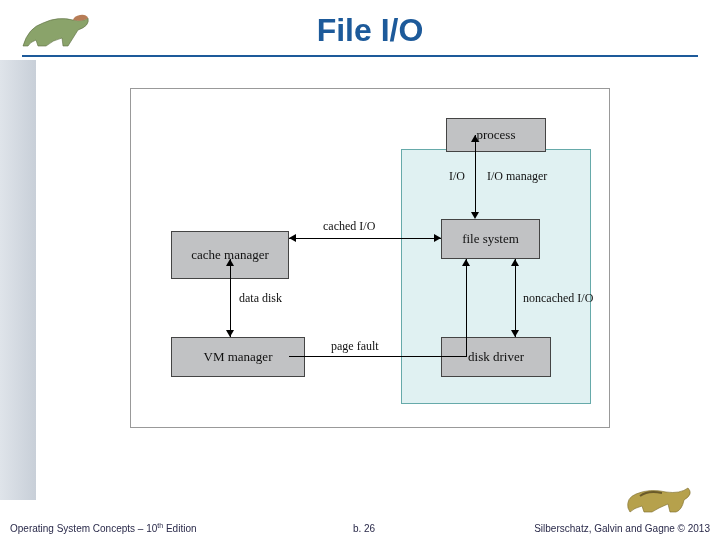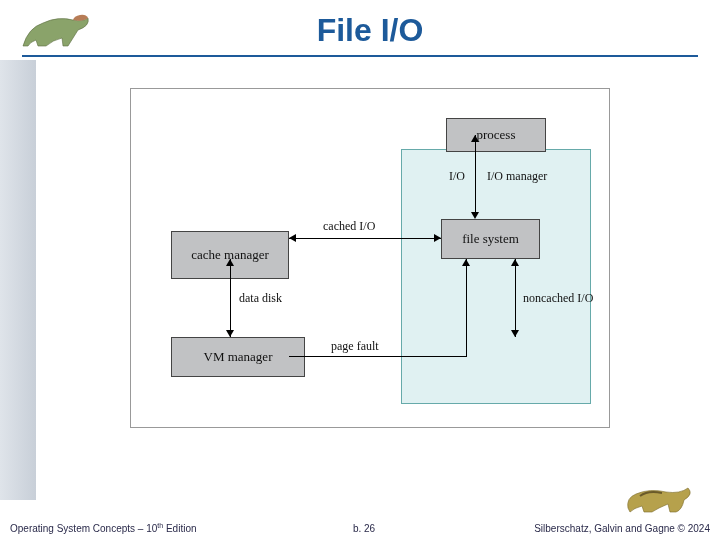--- a/index.html
+++ b/index.html
@@ -42,20 +42,21 @@
   <div class="title-rule"></div>
   <div class="sidebar"></div>
 
   <div class="diagram">
     <div class="io-frame" style="left:270px; top:60px; width:190px; height:255px;"></div>
 
     <div class="box" style="left:315px; top:12px; width:100px; height:34px;margin-top:17px;">process</div>
     <div class="box" style="left:40px; top:130px; width:118px; height:48px;margin-top:12px;">cache manager</div>
     <div class="box" style="left:310px; top:130px; width:99px; height:40px;">file system</div>
     <div class="box" style="left:40px; top:248px; width:134px; height:40px;">VM manager</div>
+    <div class="box" style="left:310px; top:248px; width:110px; height:40px;">disk driver</div>
 
     <div class="arrow-line" style="left:344px; top:46px; width:1px; height:78px;"></div>
     <div class="arrow-head ah-down" style="left:340px; top:123px;"></div>
     <div class="arrow-head ah-up" style="left:340px; top:46px;"></div>
     <div class="label" style="left:318px; top:80px;">I/O</div>
     <div class="label" style="left:356px; top:80px;">I/O manager</div>
 
     <div class="arrow-line" style="left:158px; top:149px; width:152px; height:1px;"></div>
     <div class="arrow-head ah-left" style="left:158px; top:145px;"></div>
     <div class="arrow-head ah-right" style="left:303px; top:145px;"></div>
@@ -82,15 +83,15 @@
       <path d="M6 34 Q4 24 14 20 Q28 14 44 18 Q58 20 66 14 Q72 20 62 26 Q60 36 54 38 L48 38 L46 30 Q36 34 30 38 L22 38 L20 32 Q12 34 8 38 Z" fill="#b6a14c" stroke="#7a6a2a" stroke-width="0.6"></path>
       <path d="M18 22 Q26 16 40 19" stroke="#6a5a2a" stroke-width="2" fill="none"></path>
     </svg>
   </div>
 
   <div class="footer">
     <div class="footer-left">
       <span>Operating System Concepts – 10</span><span class="sup">th</span><span> Edition</span>
     </div>
     <div class="footer-center">b. 26</div>
-    <div class="footer-right">Silberschatz, Galvin and Gagne © 2024</div>
+    <div class="footer-right">Silberschatz, Galvin and Gagne © 2013</div>
   </div>
 </div>
 
 </body></html>

